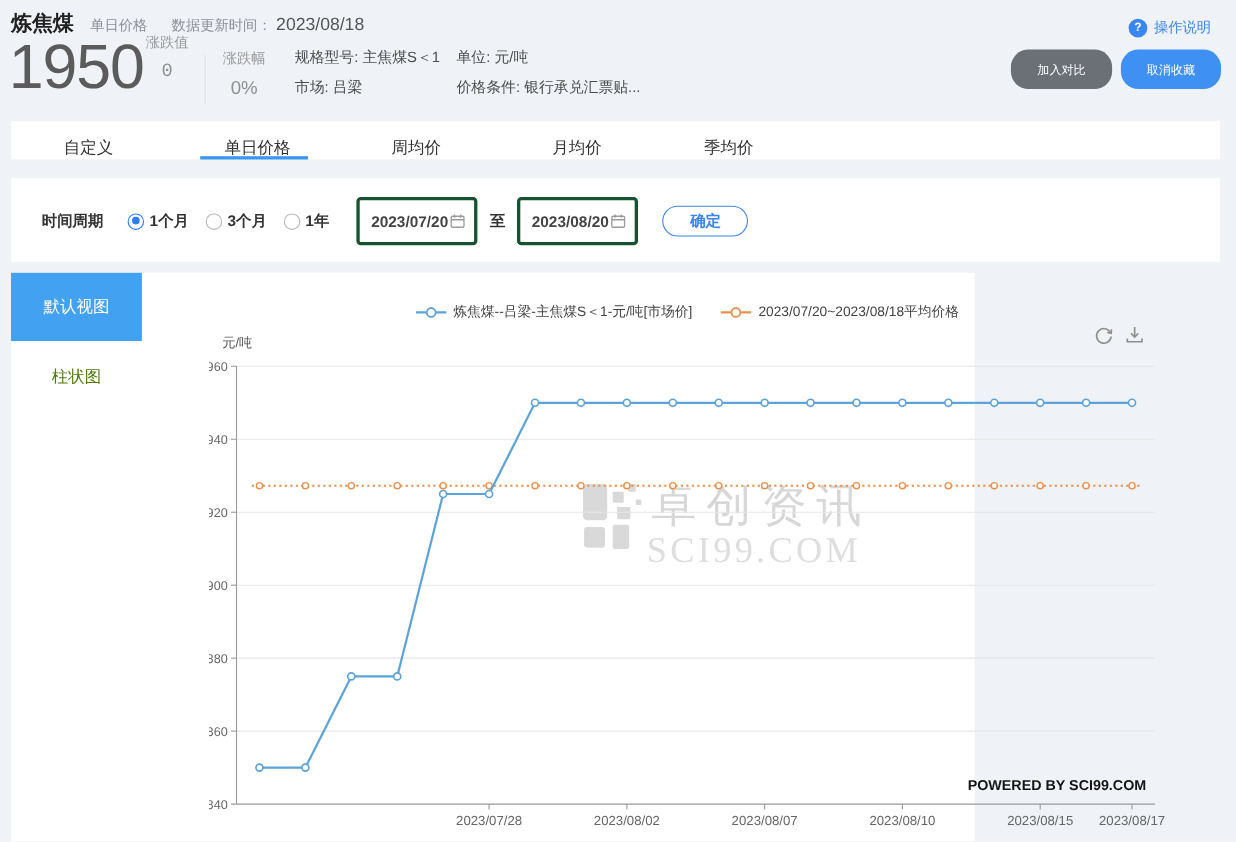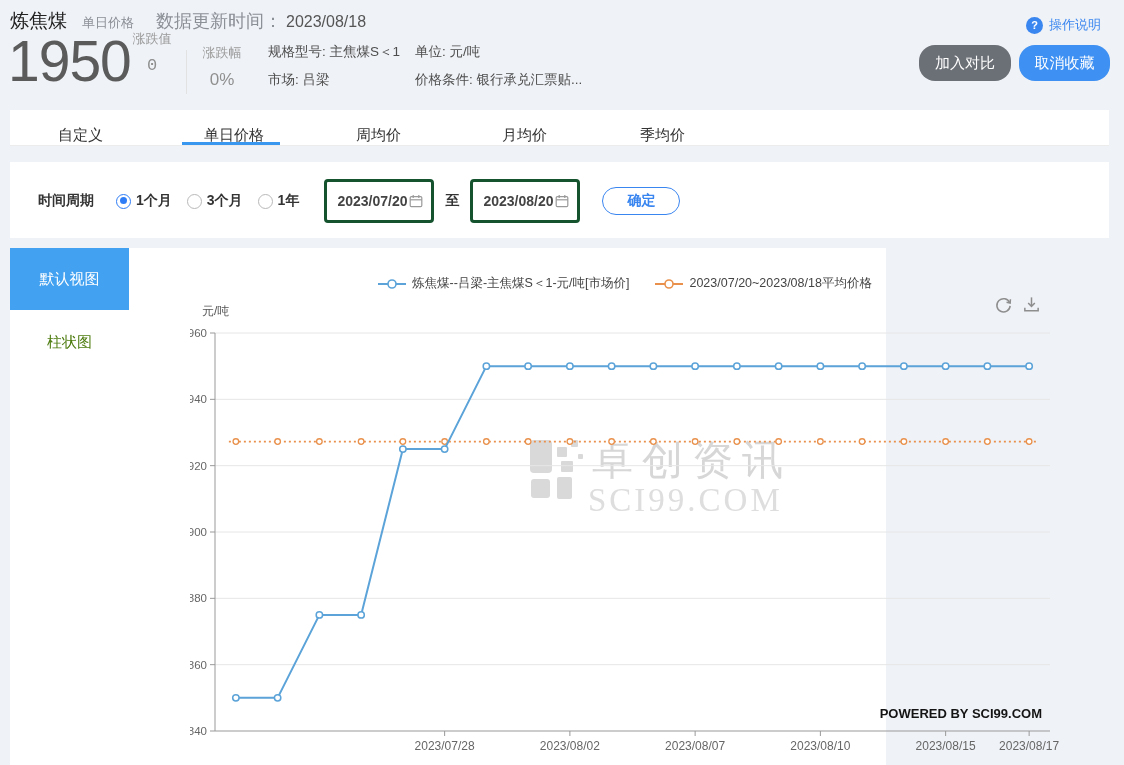--- a/index.html
+++ b/index.html
@@ -1,33 +1,33 @@
 <!DOCTYPE html>
 <html><head>
 <meta charset="utf-8">
 <style>
   html,body{margin:0;padding:0;background:#eff2f7;font-family:"Liberation Sans","DejaVu Sans",sans-serif;}
   #app{position:relative;width:1124px;height:765px;background:#eff2f7;overflow:hidden;}
   .abs{position:absolute;}
   .panel{position:absolute;background:#fff;}
   
-  .title{font-size:19px;font-weight:normal;color:#222;}
+  .title{font-size:19px;font-weight:bold;color:#222;}
   .sub{font-size:13px;color:#8b8f96;}
-  .upd-label{font-size:18px;color:#8b8f96;}
+  .upd-label{font-size:13px;color:#8b8f96;}
   .upd-val{font-size:16px;color:#555;}
   .big-price{font-size:57px;color:#5b5b5b;line-height:1;letter-spacing:-1px;}
   .chg-col{width:52px;text-align:center;}
   .chg-label{font-size:13px;color:#9a9a9a;}
   .chg-val{font-size:17px;color:#8f8f8f;margin-top:8px;}
   .vdiv{width:1px;height:44px;background:#e2e2e2;}
   .meta{font-size:13.5px;color:#4d4d4d;line-height:28px;white-space:nowrap;}
   .help{display:flex;align-items:center;gap:6px;color:#3a86f0;font-size:13px;cursor:pointer;}
   .help-ic{width:17px;height:17px;border-radius:50%;background:#3a86f0;color:#fff;font-size:11px;font-weight:bold;
            display:flex;align-items:center;justify-content:center;}
-  .btn{display:flex;align-items:center;justify-content:center;font-size:15px;color:#fff;border-radius:16px;cursor:pointer;}
+  .btn{display:flex;align-items:center;justify-content:center;font-size:11px;color:#fff;border-radius:16px;cursor:pointer;}
   
   .tab{position:absolute;top:0;height:49px;line-height:49px;font-size:15px;color:#333;cursor:pointer;}
   .tab-underline{position:absolute;height:3px;background:#3a97ef;bottom:0;}
   
   .frow{display:flex;align-items:center;font-weight:bold;}
   .flabel{font-size:14px;color:#333;margin-right:22px;}
   .ritem{display:flex;align-items:center;gap:5px;margin-right:15px;font-size:14px;color:#333;cursor:pointer;}
   .radio{box-sizing:border-box;width:15px;height:15px;border-radius:50%;border:1px solid #b9b9b9;background:#fff;position:relative;}
   .radio.sel{border:1.5px solid #2f7df6;}
   .radio.sel:after{content:"";position:absolute;left:2.5px;top:2.5px;width:7px;height:7px;border-radius:50%;background:#2f7df6;}

